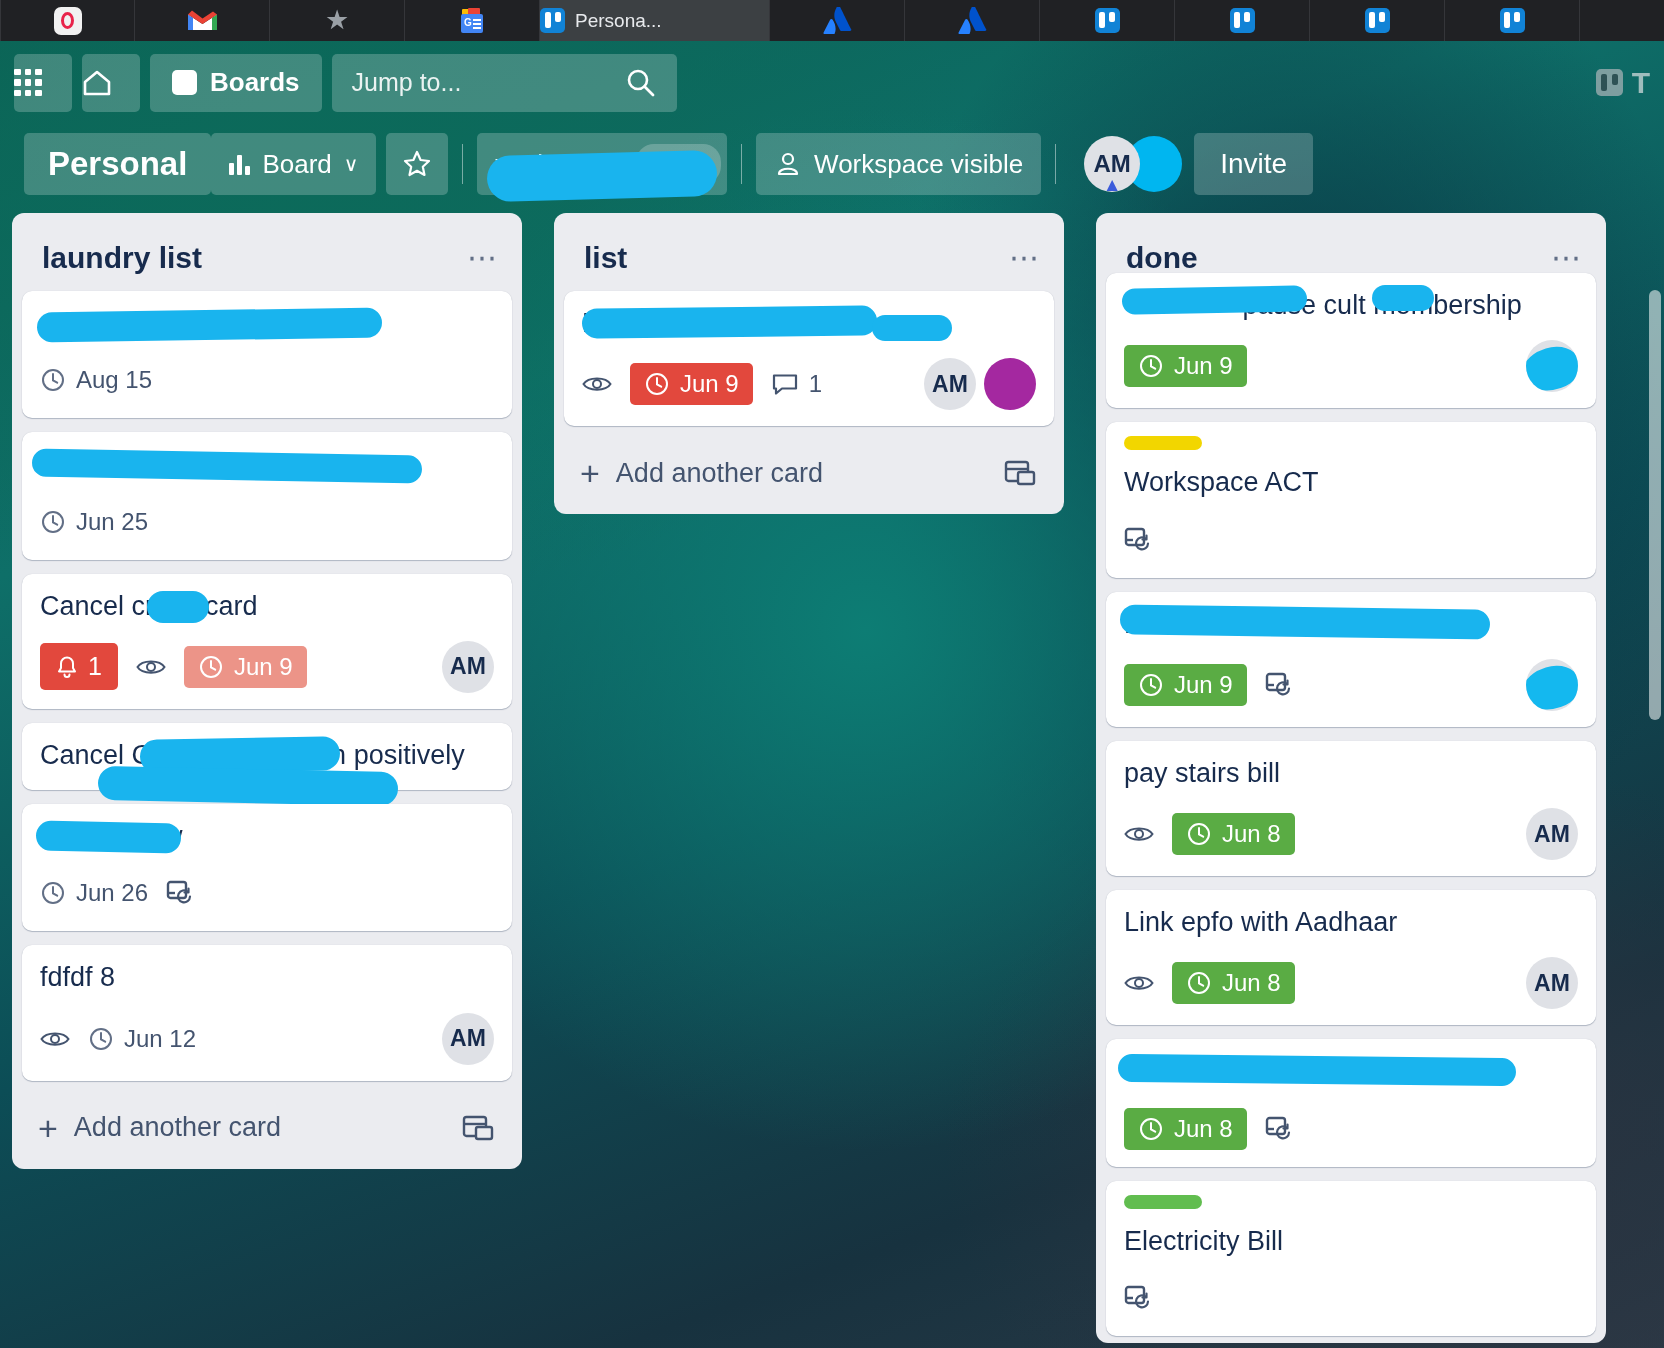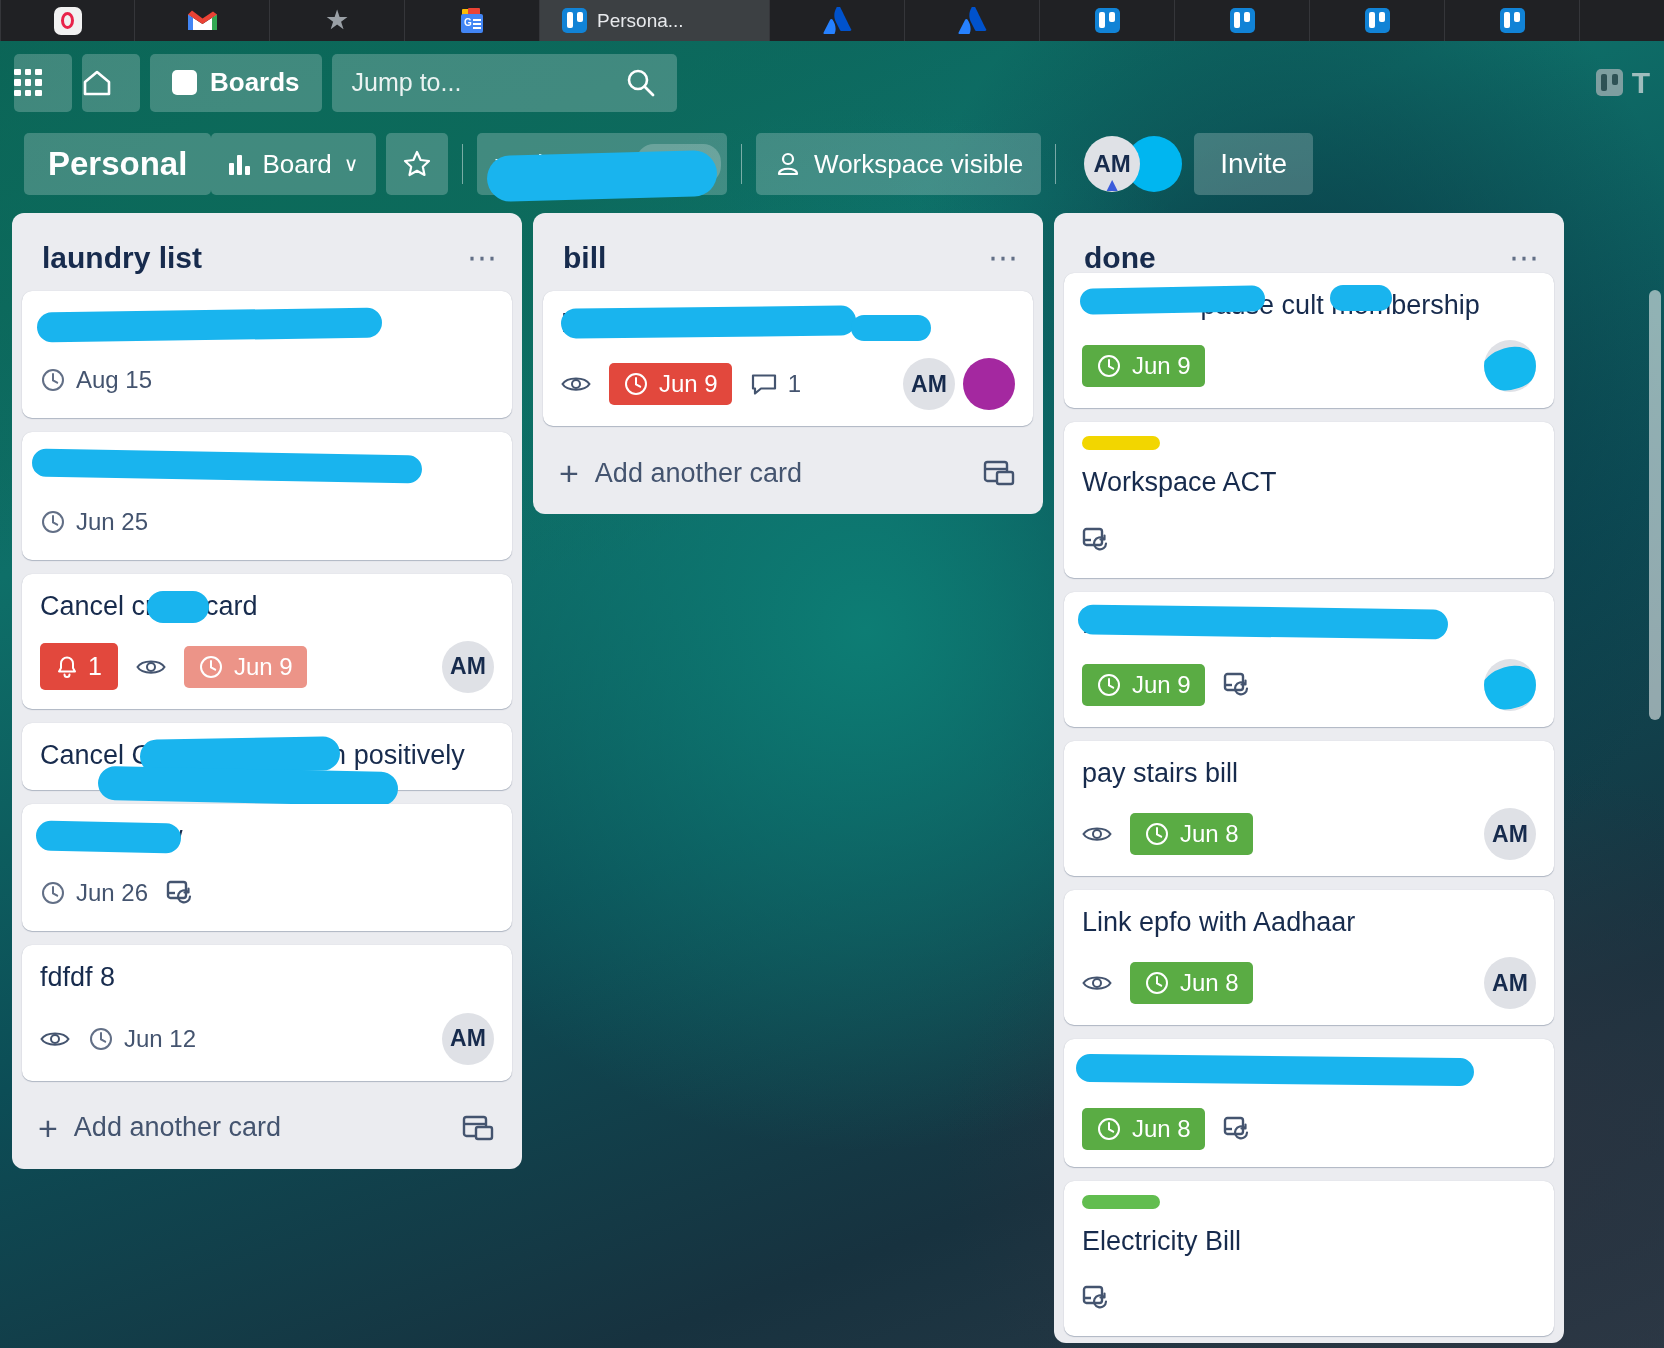--- a/index.html
+++ b/index.html
@@ -22,21 +22,21 @@
     border-right: 1px solid #35363a;
     display: flex; align-items: center; justify-content: center;
     gap: 10px;
     position: relative;
   }
   .tab.plain { width: 135px; }
   .tab.first { width: 135px; border-left: 1px solid #35363a; }
   .tab.active {
     width: 230px; background: #3c4043;
     color: #e8eaed; font-size: 19px;
-    justify-content: flex-start; padding-left: 22px;
+    justify-content: flex-start; 
   }
   .tab-title { color: #e8eaed; font-size: 19px; white-space: nowrap; }
 
   .ico { display: inline-block; line-height: 0; }
 
   
   .ic-opera {
     width: 28px; height: 28px; border-radius: 7px; background: #f1f1f1;
     display: flex; align-items: center; justify-content: center;
   }
@@ -151,21 +151,21 @@
   }
   .av.redacted { background: #00b6f0; margin-left: -14px; z-index: 1; }
 
   .barchart-ico { display:flex; align-items:flex-end; gap:3px; height: 22px; }
   .barchart-ico i { width: 5px; background: #fff; border-radius: 1px; display:block; }
 
   
   .board {
     position: absolute; top: 205px; left: 0;
     width: 1664px; height: 1143px;
-    display: flex; align-items: flex-start; gap: 11px;
+    display: flex; align-items: flex-start; gap: 32px;
     padding: 8px 0 0 12px;
   }
   .list {
     width: 510px;
     background: #ebecf0;
     border-radius: 12px;
     padding: 8px 10px 8px 10px;
     flex: 0 0 auto;
   }
   .list-header {
@@ -574,21 +574,21 @@
           <rect x="2" y="3" width="22" height="19" rx="2.5" fill="none" stroke="#44546f" stroke-width="2.4"></rect>
           <path d="M2 10 h22" stroke="#44546f" stroke-width="2.4"></path>
           <rect x="14" y="13" width="16" height="12" rx="2" fill="#ebecf0" stroke="#44546f" stroke-width="2.4"></rect>
         </svg>
       </span>
     </div>
   </div>
 
   <div class="list todo">
     <div class="list-header">
-      <span class="list-title">bill</span>
+      <span class="list-title">list</span>
       <span class="dots">⋯</span>
     </div>
 
     <div class="card">
       <div class="card-title">
         <span>Reim</span>
         <span class="redact" style="width:295px;height:30px;left:0px;top:2px;transform:rotate(-0.6deg);"></span>
         <span class="redact" style="width:80px;height:26px;left:290px;top:10px;"></span>
       </div>
       <div class="card-badges">

